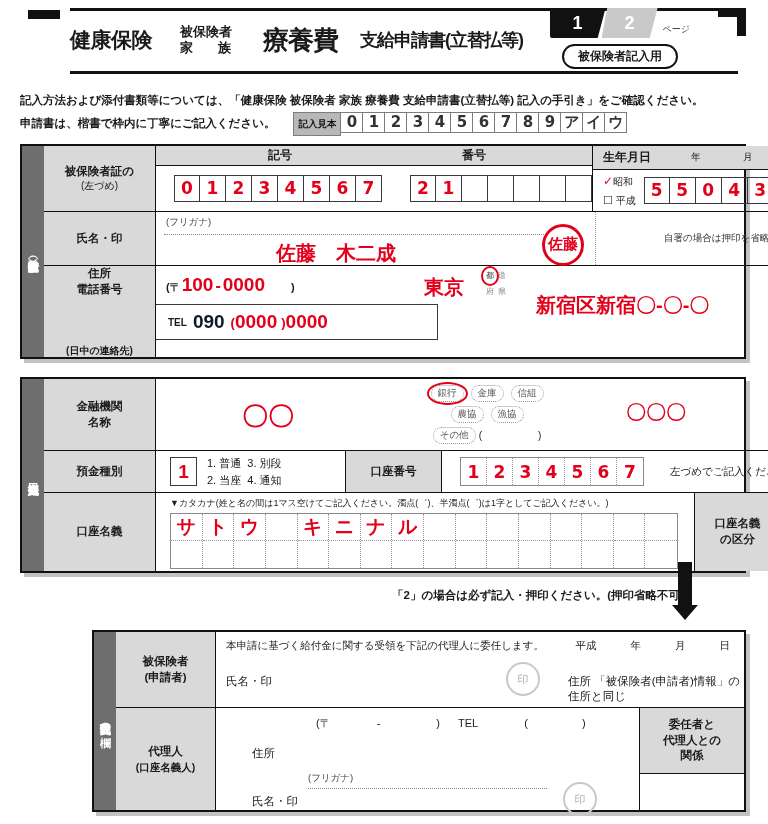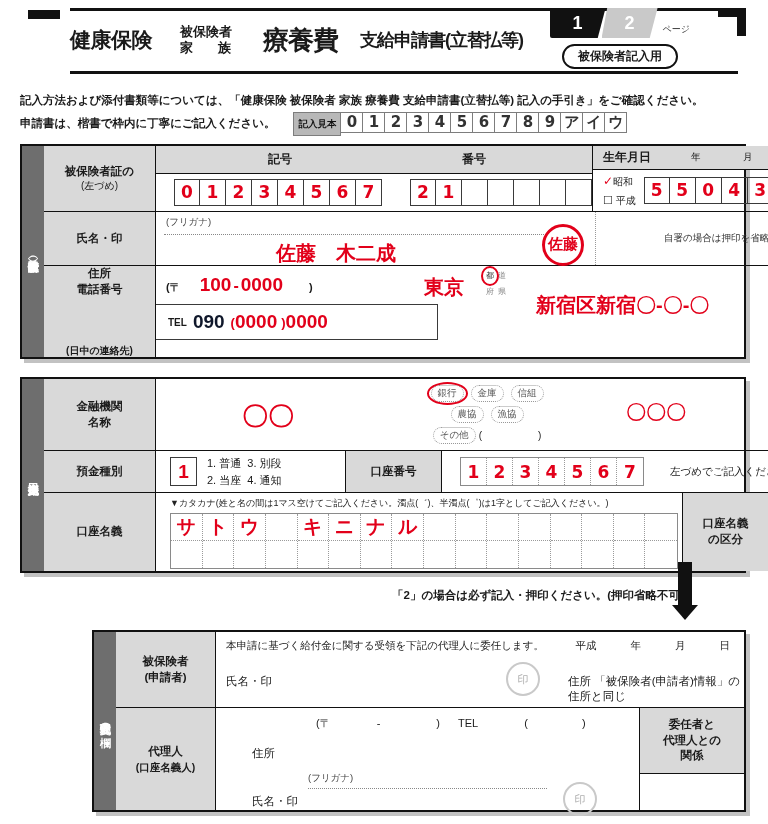--- a/index.html
+++ b/index.html
@@ -161,21 +161,21 @@
 
       <div style="flex:1; display:flex; flex-direction:column;">
 
         <div style="display:flex; height:74px; border-bottom:1.5px solid #111;">
           <div class="lblcell" style="width:112px;">
             <span>被保険者証の</span>
             <span style="font-size:10px;font-weight:normal;">(左づめ)</span>
           </div>
 
           <div style="flex:1; display:flex; flex-direction:column; border-right:1.5px solid #111;">
-            <div class="hdrstrip" style="height:28px; display:flex; align-items:center; position:relative;">
+            <div class="hdrstrip" style="height:20px; display:flex; align-items:center; position:relative;">
               <span style="position:absolute; left:112px; font-size:12px; font-weight:bold;">記号</span>
               <span style="position:absolute; left:306px; font-size:12px; font-weight:bold;">番号</span>
             </div>
             <div style="flex:1; display:flex; align-items:center; padding-left:18px; gap:28px;">
               <div class="dbox">
                 <span class="dcell">0</span>
                 <span class="dcell">1</span>
                 <span class="dcell">2</span>
                 <span class="dcell">3</span>
                 <span class="dcell">4</span>
@@ -245,21 +245,21 @@
             <div class="lblcell" style="flex:1; border-right:none;">
               <span>電話番号</span>
               <span style="font-size:10px;margin-top:46px;">(日中の連絡先)</span>
             </div>
           </div>
           <div style="flex:1; position:relative;">
 
             <div style="position:absolute; left:10px; top:8px; display:flex; align-items:baseline; font-weight:bold;">
               <span style="font-size:11px;">(</span>
               <span style="font-size:11px;">〒</span>
-              <span style="font-size:19px; color:#e2001a; margin-left:19px;">100</span>
+              <span style="font-size:19px; color:#e2001a; margin-left:1px;">100</span>
               <span style="font-size:16px; color:#e2001a; margin:0 2px;">-</span>
               <span style="font-size:19px; color:#e2001a;">0000</span>
               <span style="font-size:11px; margin-left:26px;">)</span>
             </div>
 
             <div style="position:absolute; left:268px; top:8px; font-size:20px; font-weight:bold; color:#e2001a;">東京</div>
             <div style="position:absolute; left:330px; top:4px; font-size:8px; color:#888; line-height:1.5; width:36px;">
               <div style="display:flex; gap:4px;">
                 <span style="position:relative; color:#333;">
                   <span>都</span>
@@ -364,21 +364,21 @@
               <span class="dcell" style="border:none;">7</span>
             </div>
             <span style="margin-left:26px; font-size:10.5px;">左づめでご記入ください。</span>
           </div>
         </div>
 
         <div style="display:flex; flex:1;">
           <div class="lblcell" style="width:112px;">
             <span>口座名義</span>
           </div>
-          <div style="flex:1; padding:4px 4px 0 14px; border-right:1.5px solid #111; position:relative;">
+          <div style="flex:1; padding:4px 16px 0 14px; border-right:1.5px solid #111; position:relative;">
             <div style="font-size:9px; color:#222;">▼カタカナ(姓と名の間は1マス空けてご記入ください。濁点(゛)、半濁点(゜)は1字としてご記入ください。)</div>
             <div class="kgrid" style="margin-top:3px; width:508px;">
               <div class="kcol">
                   <div class="kcell top">サ</div>
                   <div class="kcell"></div>
                 </div>
               <div class="kcol">
                   <div class="kcell top">ト</div>
                   <div class="kcell"></div>
                 </div>

